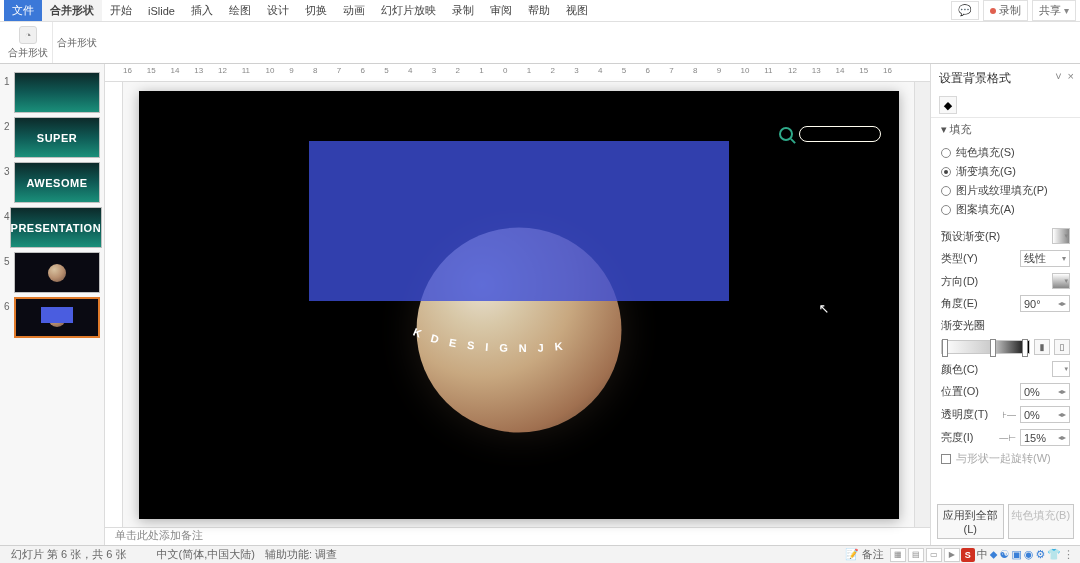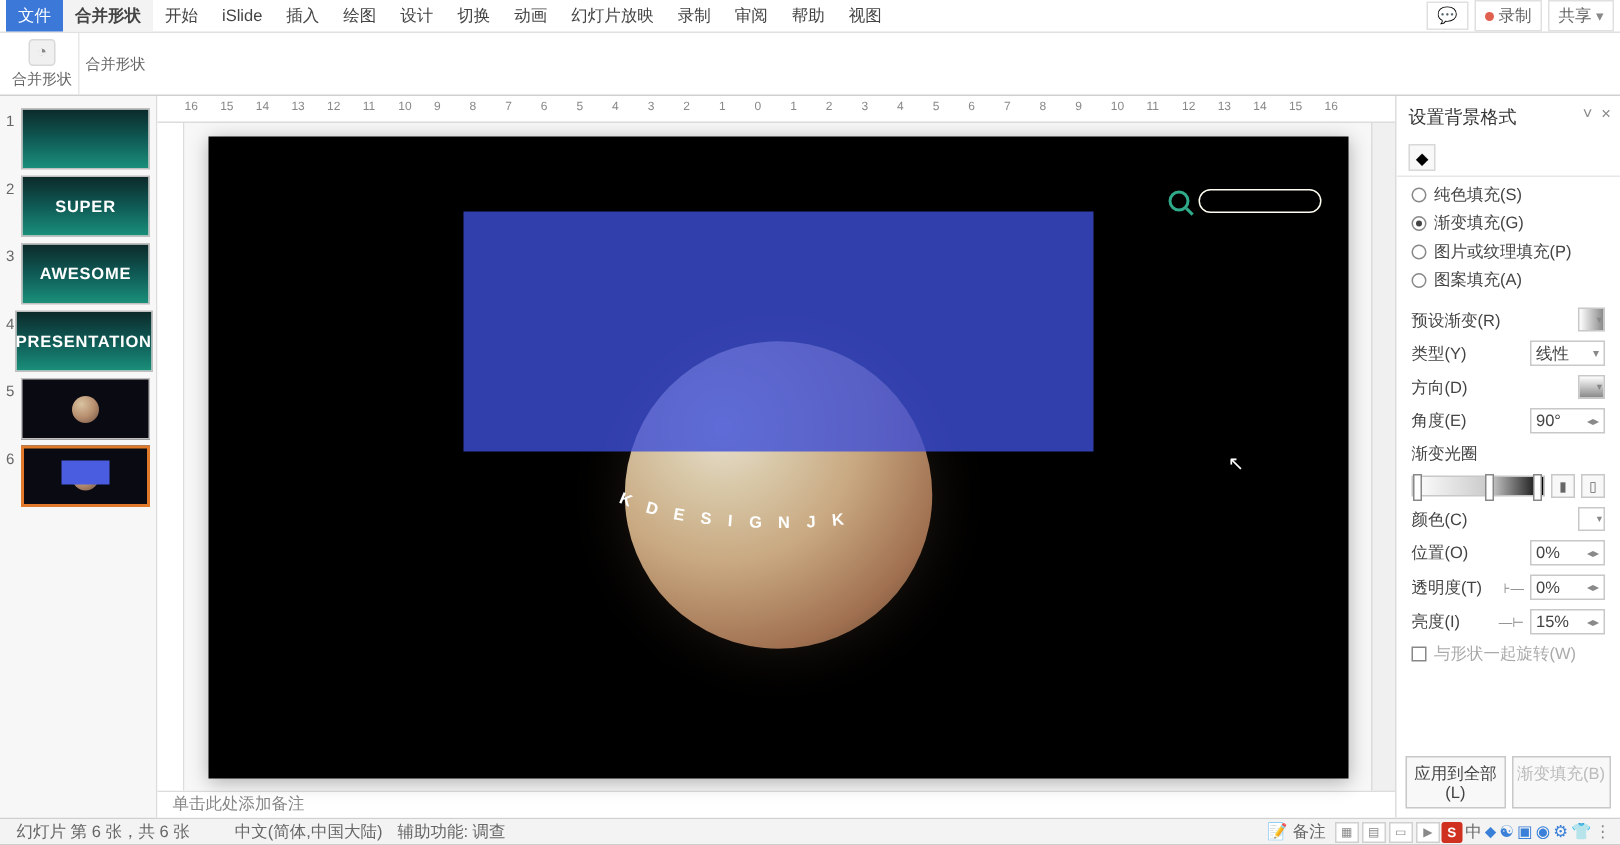--- a/index.html
+++ b/index.html
@@ -238,20 +238,21 @@
 
   <div class="rpane">
     <div class="close-btns">
       <span>˅</span>
       <span>×</span>
     </div>
     <div class="title">设置背景格式</div>
     <div class="toolstrip">
       <span class="ticon">◆</span>
     </div>
+    <div class="section-header">▾ 填充</div>
     <div class="radio-group">
       <div class="radio-row">
           <span class="radio"></span>
           <span>纯色填充(S)</span>
         </div>
       <div class="radio-row">
           <span class="radio checked"></span>
           <span>渐变填充(G)</span>
         </div>
       <div class="radio-row">
@@ -325,21 +326,21 @@
           <span class="dd">◂▸</span>
         </span>
     </div>
     <div class="radio-row disabled">
         <span class="chk"></span>
         <span>与形状一起旋转(W)</span>
       </div>
 
     <div class="bottom-btns">
       <div class="bbtn">应用到全部(L)</div>
-      <div class="bbtn disabled">渐变填充(B)</div>
+      <div class="bbtn disabled">纯色填充(B)</div>
     </div>
   </div>
 </div>
 
 <div class="status">
   <span class="s-item">幻灯片 第 6 张，共 6 张</span>
   <span class="s-item" style="margin-left:20px;">中文(简体,中国大陆)</span>
   <span class="s-item">辅助功能: 调查</span>
   <span class="sep"></span>
   <span class="s-item">📝 <span>备注</span></span>

